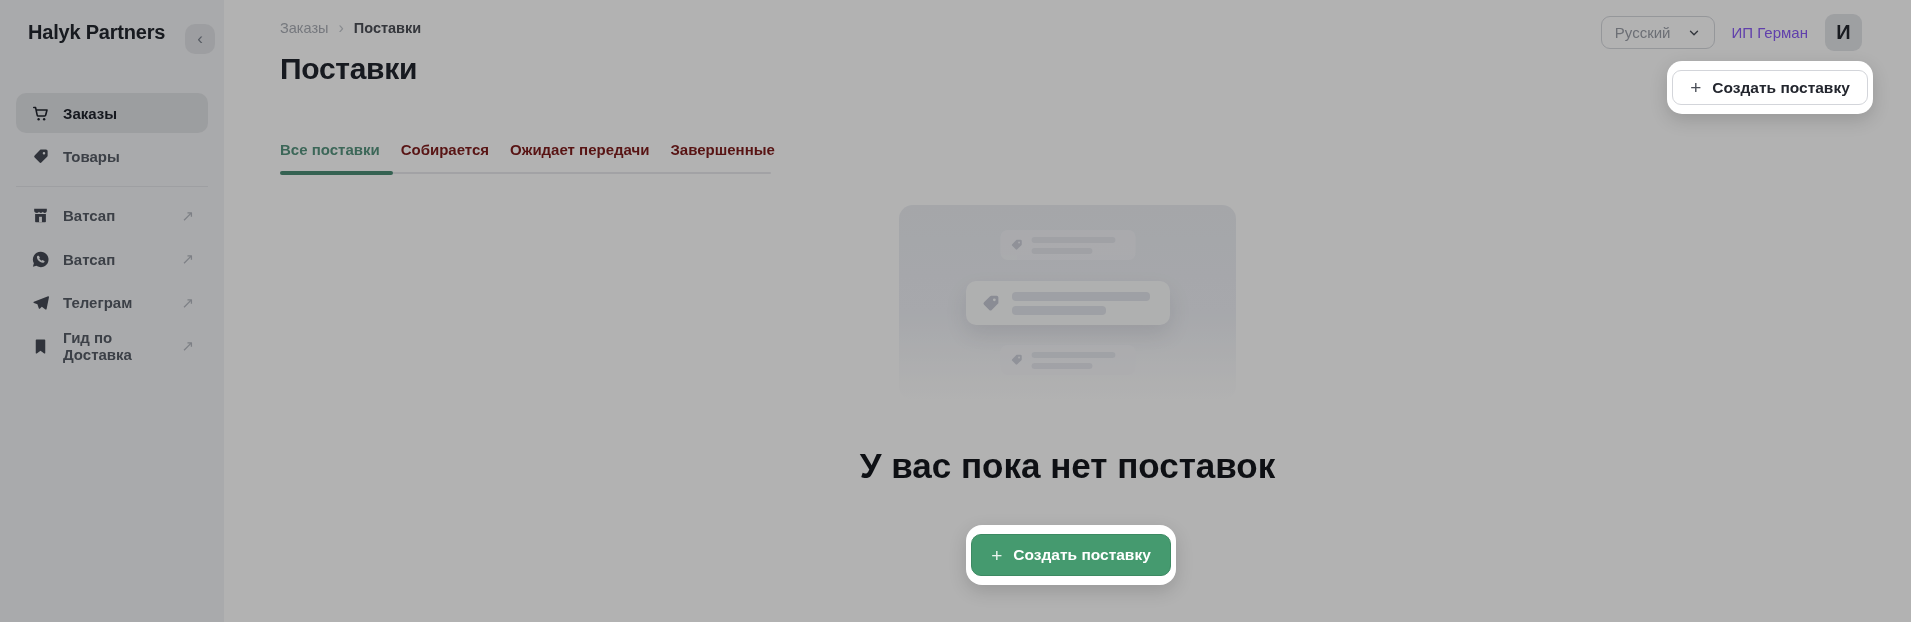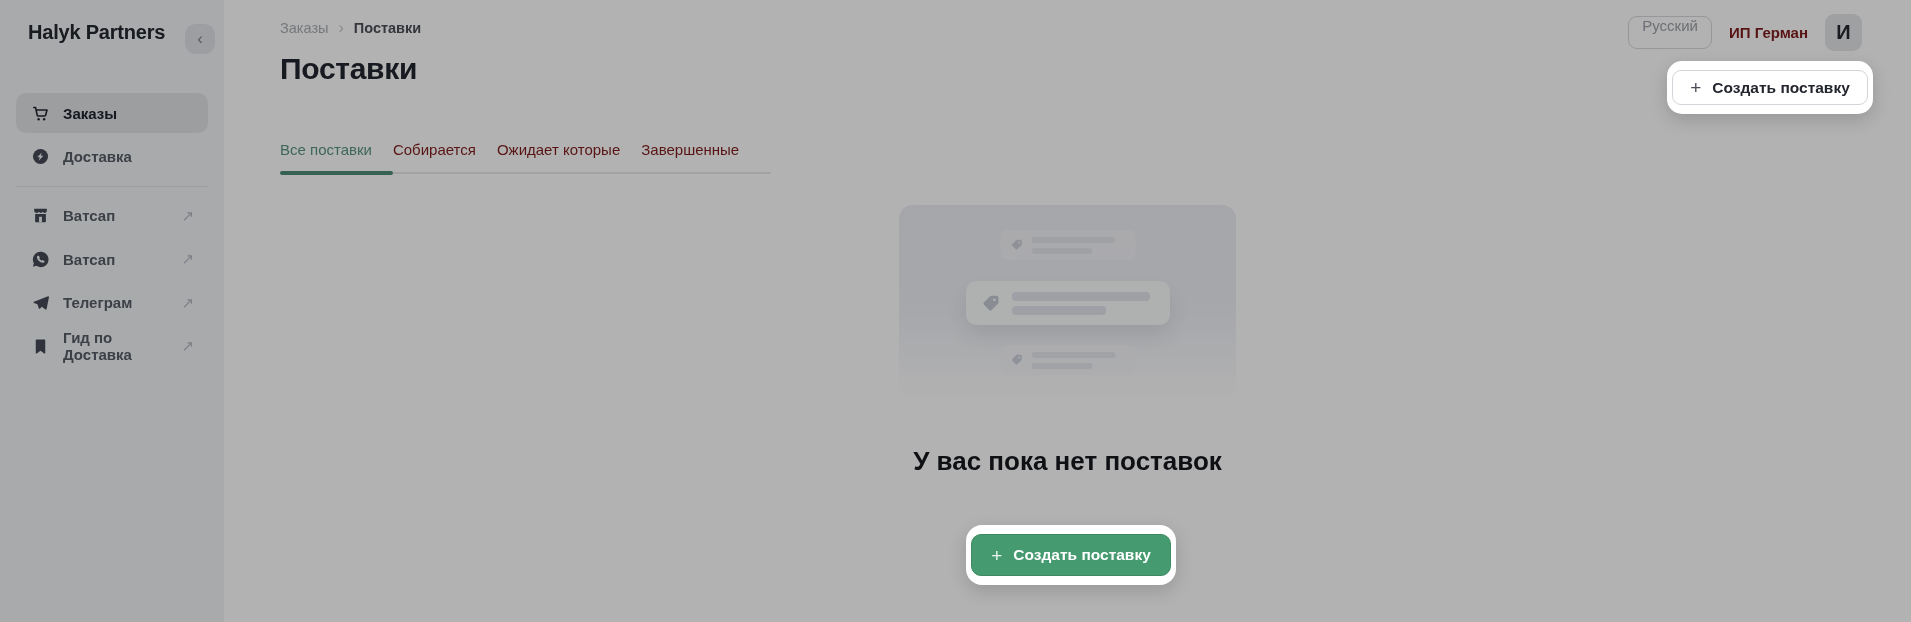--- a/index.html
+++ b/index.html
@@ -44,34 +44,34 @@
   .main { position:absolute; left:224px; right:0; top:0; bottom:0; background:#ffffff; }
 
   .breadcrumb { position:absolute; left:56px; top:20px; display:flex; align-items:center; gap:10px; font-size:14.5px; }
   .bc-link { color:#a9adb5; cursor:pointer; }
   .bc-sep { color:#c3c7cd; font-size:16px; line-height:1; }
   .bc-current { color:#4c4f57; font-weight:700; }
 
   .topbar-right { position:absolute; top:14px; right:49px; display:flex; align-items:center; gap:17px; }
   .lang {
     height:33px; padding:0 13px; border:1px solid #d6d8dd; border-radius:9px;
-    display:flex; align-items:center; gap:16px; cursor:pointer; background:#fff;flex-direction:column;
+    display:flex; align-items:center; gap:16px; cursor:pointer; background:#fff;
   }
   .lang-label { font-size:15px; color:#9b9fa8; }
   .chev-down { width:14px; height:14px; color:#4a4f58; }
-  .user-name { font-size:15px; font-weight:700; color:#7f1d1d; }
+  .user-name { font-size:15px; font-weight:400; color:#8b5cf6; }
   .avatar {
     width:37px; height:37px; border-radius:9px; background:#e3e5e9;
     display:flex; align-items:center; justify-content:center;
     font-size:20px; font-weight:700; color:#23272f; cursor:pointer;
   }
 
   .page-title { position:absolute; left:56px; top:52px; font-size:30px; font-weight:700; color:#22262f; letter-spacing:-0.3px; }
 
-  .tabs { position:absolute; left:56px; top:141px; display:flex; gap:21px; font-size:15px; font-weight:400; }
+  .tabs { position:absolute; left:56px; top:141px; display:flex; gap:21px; font-size:15px; font-weight:700; }
   .tab { color:#7f1d1d; cursor:pointer; white-space:nowrap; }
   .tab.active { color:#57947f; }
   .tab-track { position:absolute; left:56px; top:172px; width:491px; height:2px; background:#e8e9ed; border-radius:2px; }
   .tab-active-bar { position:absolute; left:0; top:-1px; width:113px; height:4px; background:#4d8d76; border-radius:4px; }
 
   
   .empty-state { position:absolute; left:0; right:0; top:205px; text-align:center; }
   .illus {
     position:relative; width:337px; height:195px; margin:0 auto; border-radius:14px;
     background:linear-gradient(180deg,#eceef3 0%, #eff1f6 55%, #ffffff 100%);
@@ -85,21 +85,21 @@
   .skel-tag { color:#c6c9d4; display:flex; }
   .skel-sm .skel-tag svg { width:14px; height:14px; }
   .skel-lg .skel-tag svg { width:21px; height:21px; }
   .skel-bars { display:flex; flex-direction:column; gap:5px; }
   .skel-bar { background:#e3e5ec; border-radius:4px; }
   .skel-sm .b1 { width:84px; height:6px; }
   .skel-sm .b2 { width:61px; height:6px; }
   .skel-lg .b1 { width:138px; height:9px; }
   .skel-lg .b2 { width:94px; height:9px; }
 
-  .empty-title { margin-top:46px; font-size:26px; font-weight:700; color:#15181e; }
+  .empty-title { margin-top:46px; font-size:35px; font-weight:700; color:#15181e; }
   .empty-desc { margin-top:12px; font-size:17px; color:#676c76; }
 
   
   .overlay { position:absolute; inset:0; background:rgba(0,0,0,0.30); z-index:10; }
   .spotlight {
     position:absolute; z-index:20; background:#ffffff; border-radius:16px;
     display:flex; align-items:center; justify-content:center;
     box-shadow:0 6px 18px rgba(0,0,0,0.15);
   }
   .spotlight-top { left:1667px; top:61px; width:206px; height:53px; border-radius:15px; }
@@ -135,31 +135,30 @@
         <span class="nav-icon">
           <svg viewBox="0 0 24 24" fill="none" stroke="currentColor" stroke-width="2" stroke-linecap="round" stroke-linejoin="round">
               <path d="M3.5 4.5h2.3l2 9.6c.1.6.7 1.1 1.3 1.1h8.1c.6 0 1.2-.4 1.3-1l1.7-6.7H7"></path>
               <circle cx="9.6" cy="19.2" r="1.5" fill="currentColor" stroke="none"></circle>
               <circle cx="16.6" cy="19.2" r="1.5" fill="currentColor" stroke="none"></circle>
             </svg>
         </span>
         <span class="nav-label">Заказы</span>
       </div>
 
-
-
-      <div class="nav-item">
-        <span class="nav-icon">
-          <svg viewBox="0 0 24 24">
-              <circle cx="12" cy="12" r="9.5" fill="currentColor"></circle>
-              <path d="M13.6 6.8 8 13h3.2L9.8 17.5l5.8-6.4h-3.2l1.2-4.3z" fill="#f3f4f6"></path>
-            </svg>
-        </span>
-        <span class="nav-label">Доставка</span>
-      </div>
+      <div class="nav-item">
+        <span class="nav-icon">
+          <svg viewBox="0 0 24 24" fill="currentColor" fill-rule="evenodd">
+              <path d="M13 3c-.5 0-1 .2-1.4.6L4.6 10.6a2 2 0 0 0 0 2.8l6 6a2 2 0 0 0 2.8 0l7-7c.4-.4.6-.9.6-1.4V5a2 2 0 0 0-2-2h-6zm3.4 3.2a1.6 1.6 0 1 1 0 3.2 1.6 1.6 0 0 1 0-3.2z"></path>
+            </svg>
+        </span>
+        <span class="nav-label">Товары</span>
+      </div>
+
+
 
       <div class="nav-divider"></div>
 
       <div class="nav-item">
         <span class="nav-icon">
           <svg viewBox="0 0 24 24" fill="currentColor">
               <path d="M4 3.5h16V6c0 1.5-1.1 2.7-2.7 2.7-1.1 0-2-.6-2.4-1.4-.5.8-1.4 1.4-2.4 1.4s-2-.6-2.4-1.4c-.5.8-1.4 1.4-2.4 1.4C5.1 8.7 4 7.5 4 6V3.5z"></path>
               <path d="M5.2 10.2h13.6v9.3c0 .6-.4 1-1 1H6.2c-.6 0-1-.4-1-1v-9.3z"></path>
               <rect x="10.2" y="13.6" width="3.6" height="6.9" fill="#f3f4f6"></rect>
             </svg>
@@ -221,21 +220,21 @@
       <div class="avatar">
         <span>И</span>
       </div>
     </div>
 
     <h1 class="page-title">Поставки</h1>
 
     <div class="tabs">
       <span class="tab active">Все поставки</span>
       <span class="tab">Собирается</span>
-      <span class="tab">Ожидает которые</span>
+      <span class="tab">Ожидает передачи</span>
       <span class="tab">Завершенные</span>
     </div>
     <div class="tab-track">
       <div class="tab-active-bar"></div>
     </div>
 
     <div class="empty-state">
       <div class="illus">
         <div class="skel-card skel-sm first">
           <span class="skel-tag">

